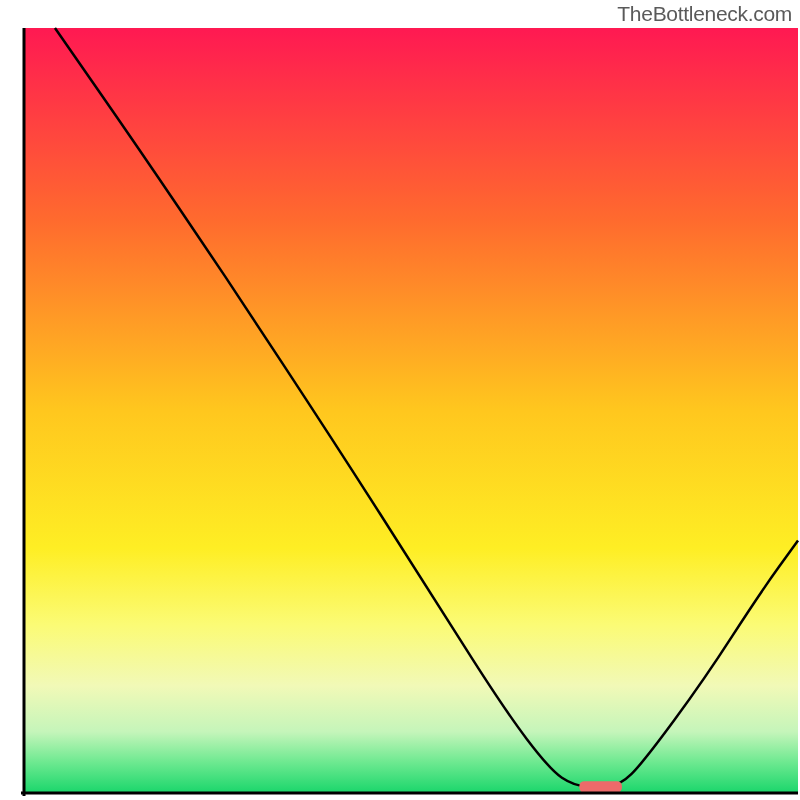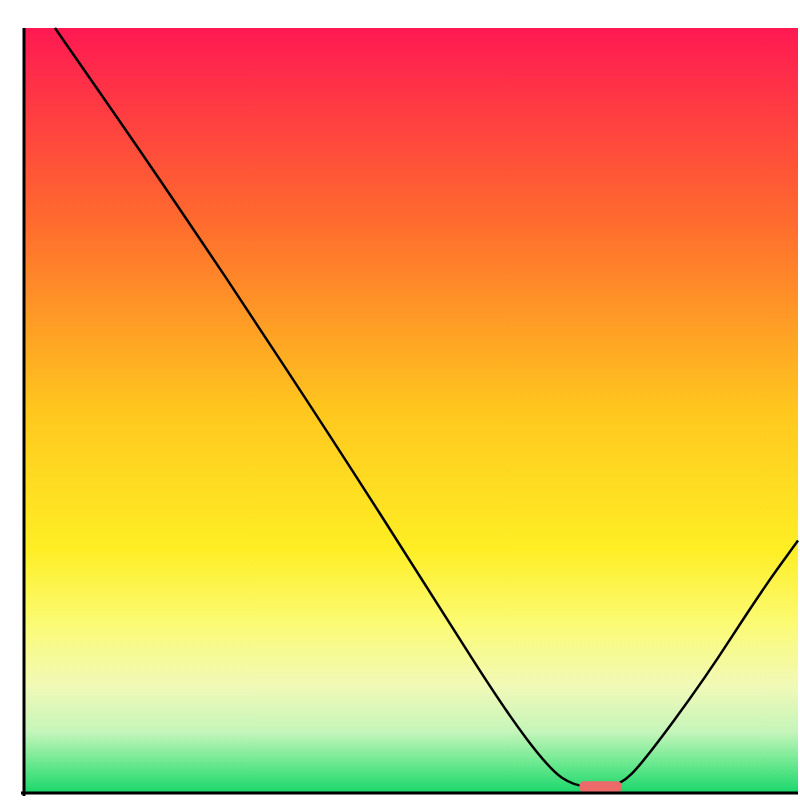--- a/index.html
+++ b/index.html
@@ -26,20 +26,21 @@
     letter-spacing: -0.3px;
   }
   svg {
     display: block;
   }
 </style>
 </head>
 <body>
 
 <div class="chart-container">
+  <div class="watermark">TheBottleneck.com</div>
   <svg id="chart-svg" width="800" height="800" viewBox="0 0 800 800">
     <defs>
       <linearGradient id="bg-grad" x1="0%" y1="0%" x2="0%" y2="100%">
           <stop offset="0%" stop-color="#ff1952"></stop>
           <stop offset="25%" stop-color="#ff6a2e"></stop>
           <stop offset="50%" stop-color="#ffc71e"></stop>
           <stop offset="68%" stop-color="#feee24"></stop>
           <stop offset="78%" stop-color="#fbfb75"></stop>
           <stop offset="86%" stop-color="#f1f9b7"></stop>
           <stop offset="92%" stop-color="#c5f5ba"></stop>

